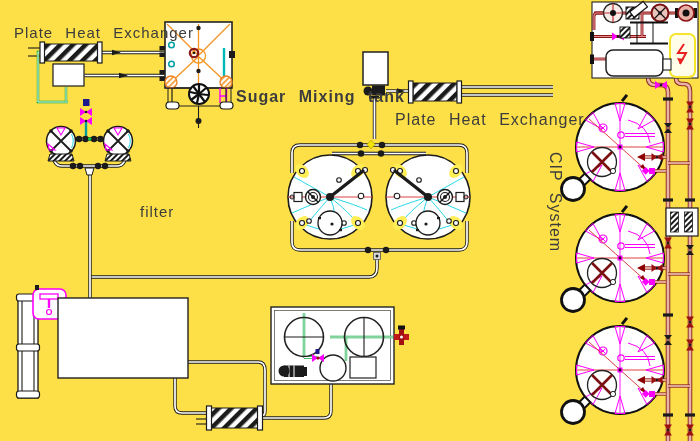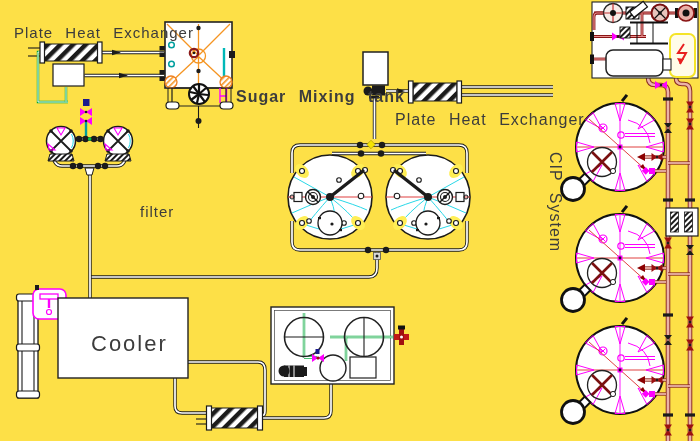--- a/index.html
+++ b/index.html
@@ -499,15 +499,14 @@
       <rect x="663" y="59" width="8" height="11" fill="#ffffff" stroke="#222222" stroke-width="1.1"></rect>
     </g>
     <use href="#mv" transform="translate(661,85)"></use>
   </g>
 </svg>
 
 <div class="lbl lbl-phe1">Plate Heat Exchanger</div>
 <div class="lbl lbl-sugar">Sugar Mixing tank</div>
 <div class="lbl lbl-phe2">Plate Heat Exchanger</div>
 <div class="lbl lbl-dh2">filter</div>
-<div class="lbl lbl-cooler">Cooler</div>
 <div class="lbl lbl-cip">CIP System</div>
 </div>
 
 </body></html>

